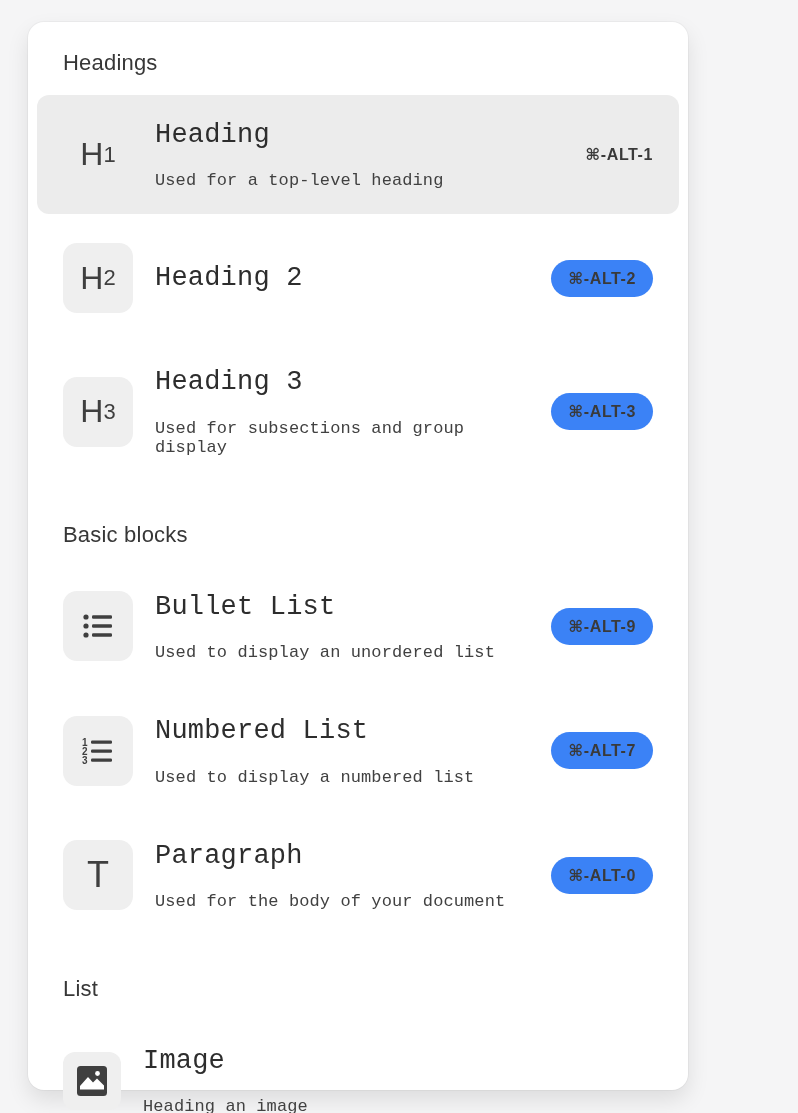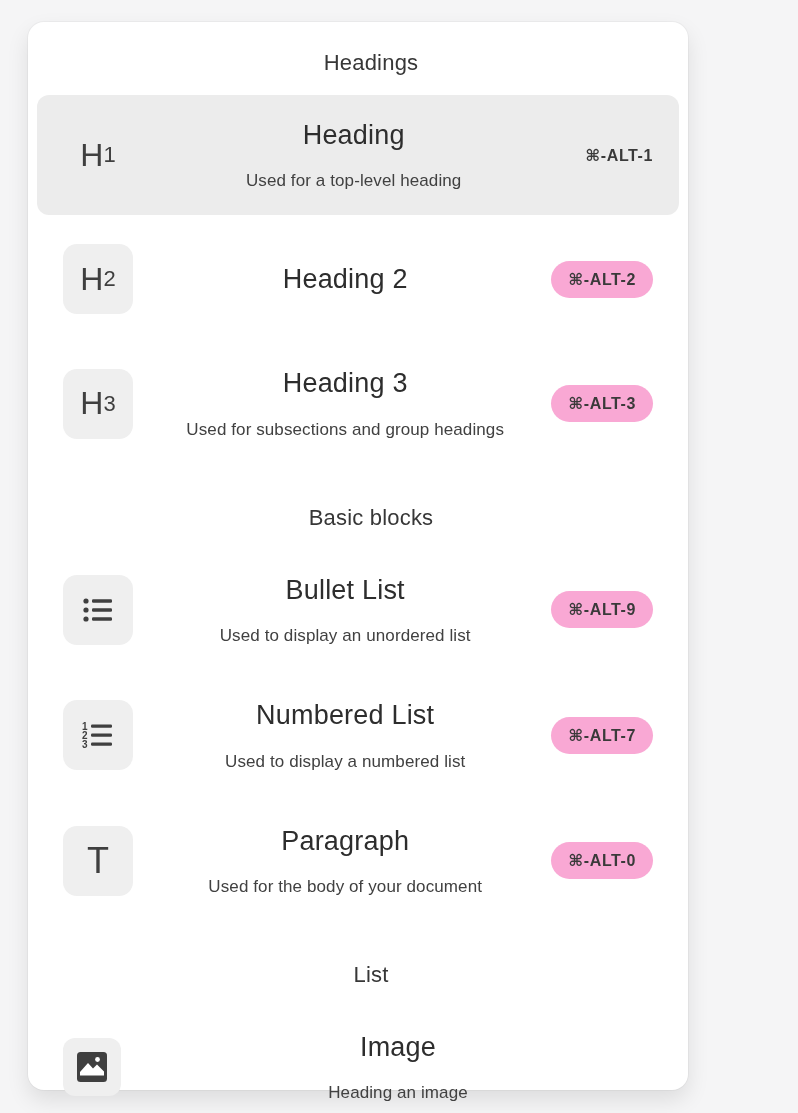--- a/index.html
+++ b/index.html
@@ -14,21 +14,20 @@
     width: 798px; height: 1113px;
   }
   .panel {
     position: absolute;
     left: 28px; top: 22px;
     width: 660px; height: 1068px;
     background: #ffffff;
     border-radius: 16px;
     box-shadow: 0 0 0 1px rgba(0,0,0,0.03), 0 10px 22px rgba(0,0,0,0.10);
     padding: 28px 9px 20px 9px;
-    text-align: center;
   }
   .section-label {
     font-size: 22px;
     font-weight: 500;
     color: #373737;
     letter-spacing: 0.2px;
     margin: 0 0 19px 26px;
   }
   .section + .section .section-label { margin-top: 36px; }
   .rows { display: flex; flex-direction: column; }
@@ -57,39 +56,40 @@
     border-radius: 12px;
   }
   .row.selected .icon-box { background: transparent; }
   .h-letter { font-size: 32px; font-weight: 500; color: #3f3f3f; }
   .h-digit  { font-size: 22px; font-weight: 500; color: #3f3f3f; }
   .t-glyph  { font-size: 36px; font-weight: 300; color: #3f3f3f; }
   .texts {
     flex: 1;
     margin-left: 22px;
     min-width: 0;
+    font-family: Liberation Mono, monospace;
   }
   .title {
     font-size: 27px;
     font-weight: 500;
     color: #2d2d2d;
     letter-spacing: 0.2px;
     line-height: 1.2;
   }
   .subtitle {
     font-size: 17px;
     font-weight: 400;
     color: #414141;
     margin-top: 20px;
     letter-spacing: 0.1px;
   }
   .badge {
     flex: 0 0 auto;
     margin-left: 16px;
-    background: #f9a8d4;
+    background: #3b82f6;
     color: #3a3a3a;
     font-size: 16px;
     font-weight: 700;
     letter-spacing: 0.6px;
     padding: 9px 17px;
     border-radius: 19px;
     white-space: nowrap;
   }
   .row.selected .badge { background: transparent; padding-right: 0; }
   svg { display: block; }
@@ -125,21 +125,21 @@
     <div class="badge">⌘-ALT-2</div>
   </div>
 
   <div class="row">
     <div class="icon-box">
               <span class="h-letter">H</span>
               <span class="h-digit">3</span>
             </div>
     <div class="texts">
       <div class="title">Heading 3</div>
-      <div class="subtitle">Used for subsections and group headings</div>
+      <div class="subtitle">Used for subsections and group display</div>
     </div>
     <div class="badge">⌘-ALT-3</div>
   </div>
 </div>
   </section>
 
   <section class="section">
     <h2 class="section-label">Basic blocks</h2>
     <div class="rows">
   <div class="row">

